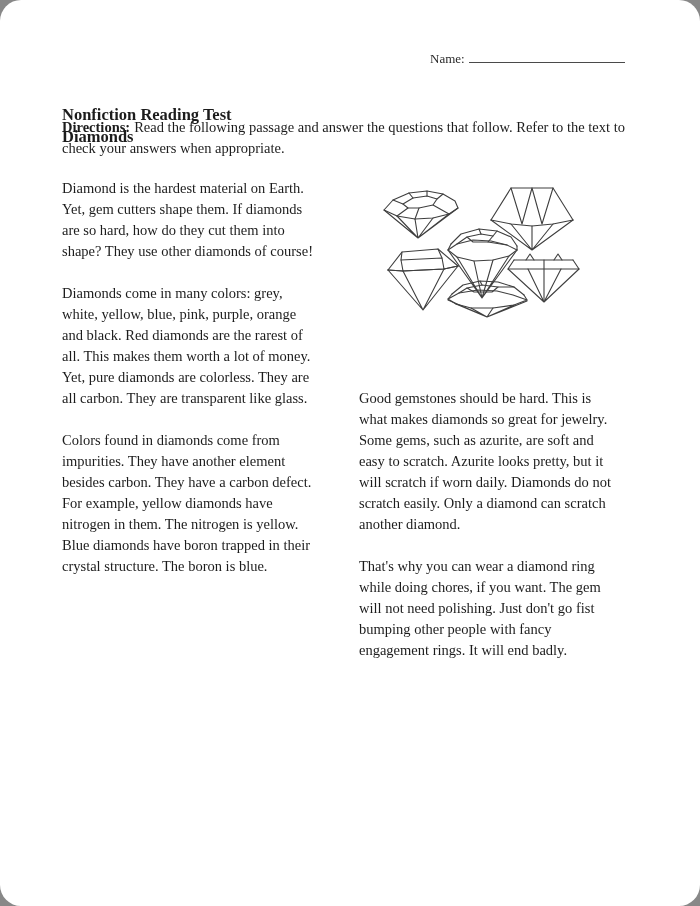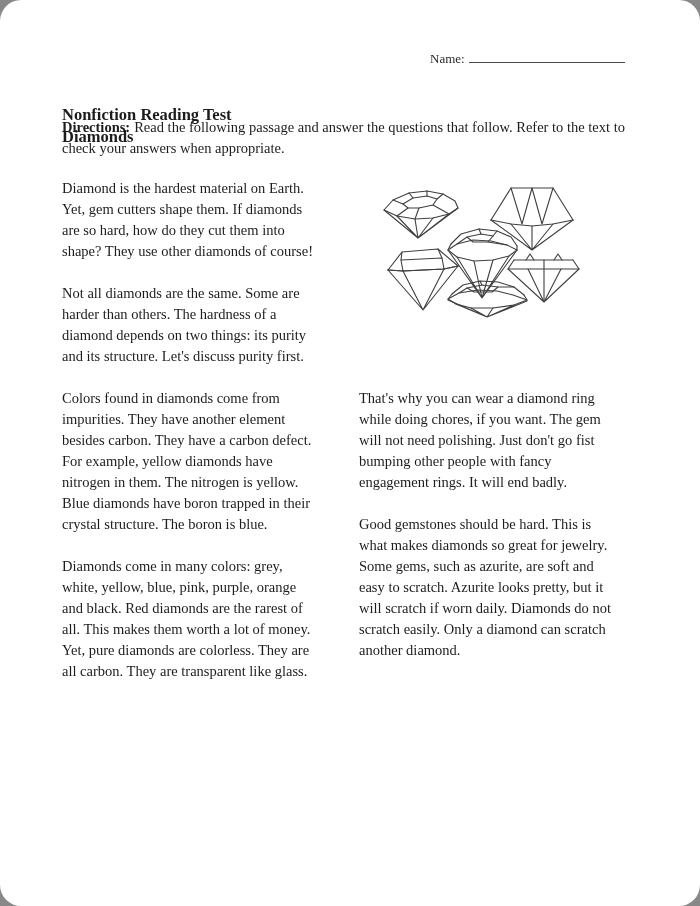--- a/index.html
+++ b/index.html
@@ -71,37 +71,33 @@
     <strong>Directions:</strong><span>Read the following passage and answer the questions that follow. Refer to the text to check your answers when appropriate.</span>
   </div>
 
   <div class="passage">
 
     <div class="col">
       <p>Diamond is the hardest material on Earth.
 Yet, gem cutters shape them. If diamonds
 are so hard, how do they cut them into
 shape? They use other diamonds of course!</p>
-      <p>Not all diamonds are the same. Some are
-harder than others. The hardness of a
-diamond depends on two things: its purity
-and its structure. Let's discuss purity first.</p>
+      <p>Diamonds come in many colors: grey,
+white, yellow, blue, pink, purple, orange
+and black. Red diamonds are the rarest of
+all. This makes them worth a lot of money.
+Yet, pure diamonds are colorless. They are
+all carbon. They are transparent like glass.</p>
       <p>Colors found in diamonds come from
 impurities. They have another element
 besides carbon. They have a carbon defect.
 For example, yellow diamonds have
 nitrogen in them. The nitrogen is yellow.
 Blue diamonds have boron trapped in their
 crystal structure. The boron is blue.</p>
-      <p>Diamonds come in many colors: grey,
-white, yellow, blue, pink, purple, orange
-and black. Red diamonds are the rarest of
-all. This makes them worth a lot of money.
-Yet, pure diamonds are colorless. They are
-all carbon. They are transparent like glass.</p>
     </div>
 
     <div class="col">
 
       <figure class="diamonds">
         <svg viewBox="0 0 200 140" role="img" aria-label="Line drawings of six cut diamonds">
 
           <g>
             <path class="gem" d="M3 32 L12 22 L28 15 L46 13 L62 16 L74 23 L77 30 L68 36 L52 40 L34 41 L16 38 Z"></path>
             <path class="gem" d="M22 26 L32 20 L46 18 L56 21 L52 27 L38 30 L27 30 Z"></path>
@@ -143,28 +139,28 @@
           <g>
             <path class="gem" d="M71 116 L82 107 L99 103 L117 104 L133 109 L143 117"></path>
             <path class="gem" d="M67 121 L78 115 L97 112 L116 113 L132 117 L146 122 L133 127 L112 130 L90 130 L75 126 Z"></path>
             <path class="gem" d="M86 110 L101 107 L117 109 L111 114 L93 114 Z"></path>
             <path class="gem" d="M86 110 L78 115 M101 107 L99 103 M117 109 L133 109 M71 116 L67 121 M143 117 L146 122"></path>
             <path class="gem" d="M67 122 L106 139 L146 123 M75 126 L106 139 M90 130 L106 139 M112 130 L106 139 M133 127 L106 139"></path>
           </g>
         </svg>
       </figure>
 
-      <p>That's why you can wear a diamond ring
-while doing chores, if you want. The gem
-will not need polishing. Just don't go fist
-bumping other people with fancy
-engagement rings. It will end badly.</p>
       <p>Good gemstones should be hard. This is
 what makes diamonds so great for jewelry.
 Some gems, such as azurite, are soft and
 easy to scratch. Azurite looks pretty, but it
 will scratch if worn daily. Diamonds do not
 scratch easily. Only a diamond can scratch
 another diamond.</p>
+      <p>That's why you can wear a diamond ring
+while doing chores, if you want. The gem
+will not need polishing. Just don't go fist
+bumping other people with fancy
+engagement rings. It will end badly.</p>
     </div>
 
   </div>
 </div>
 
 </body></html>

